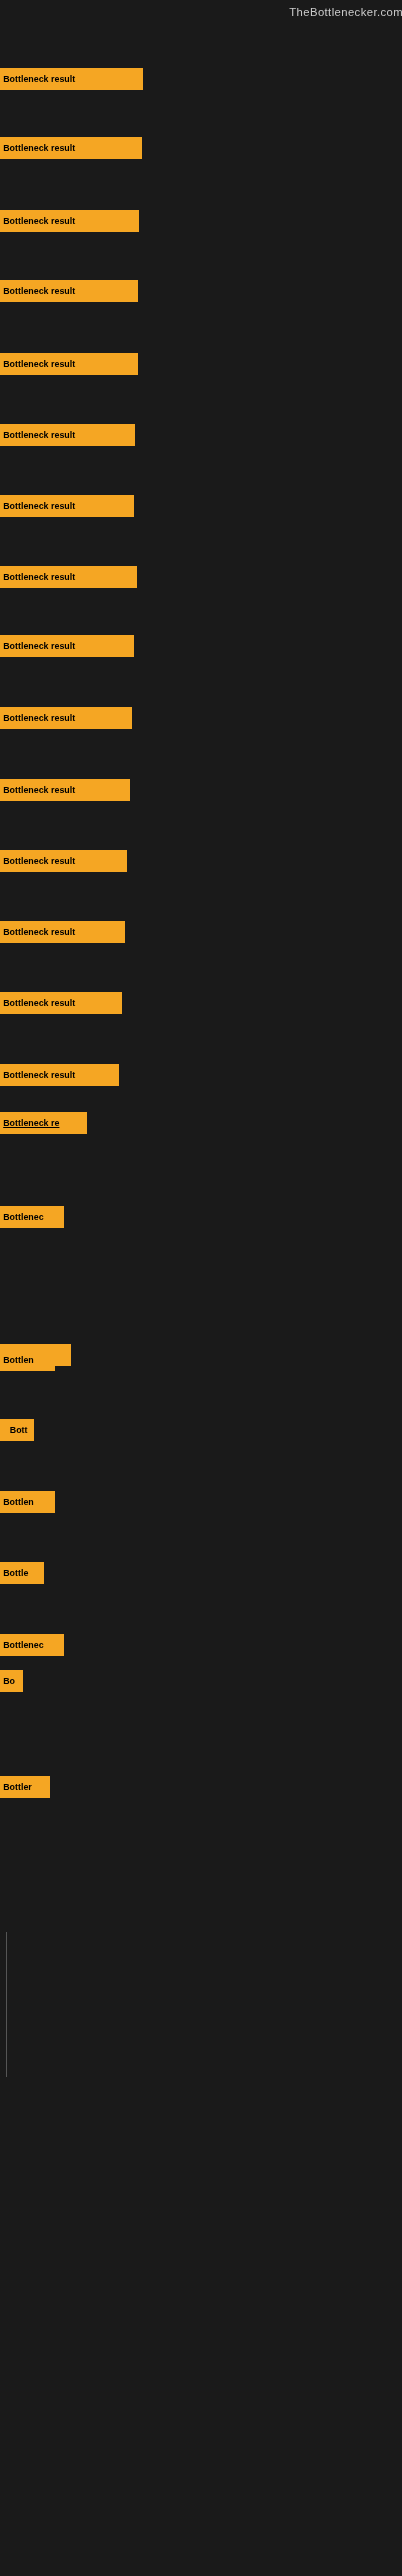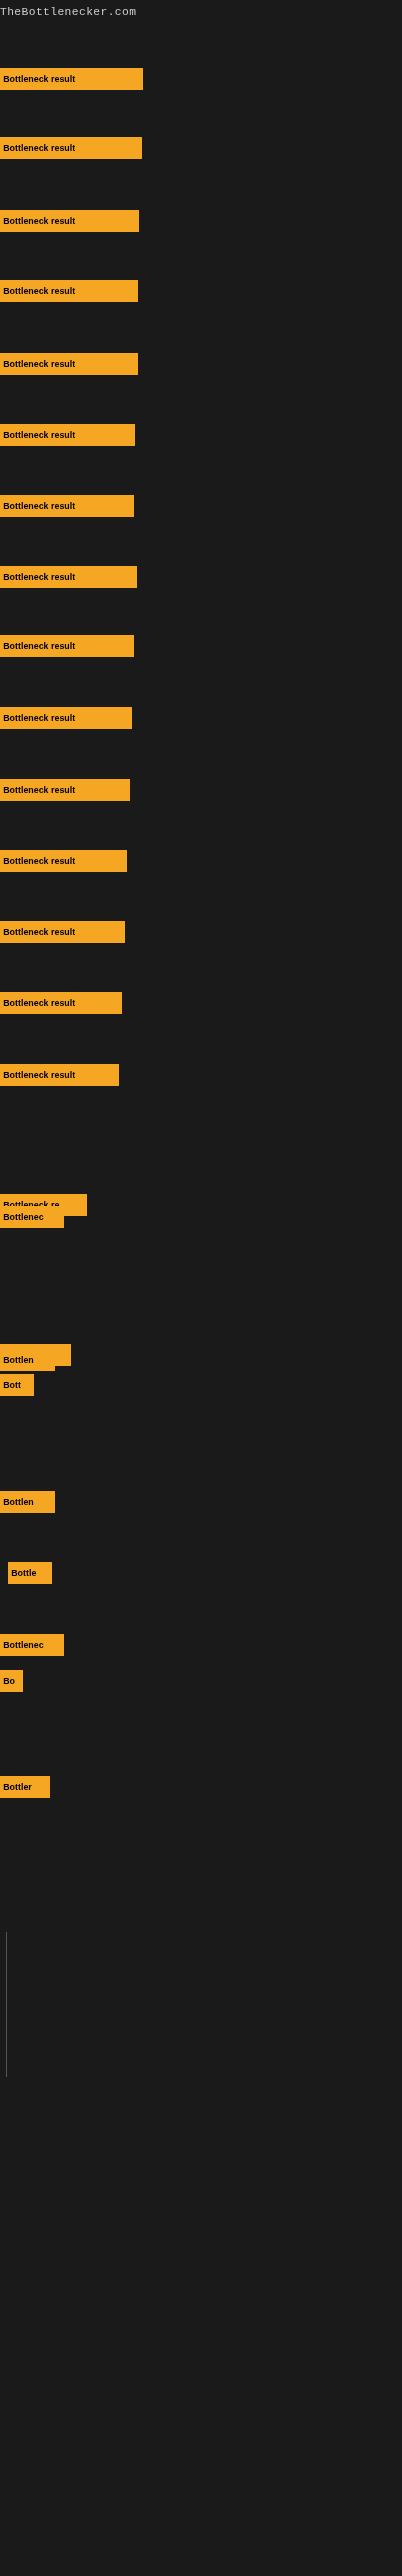--- a/index.html
+++ b/index.html
@@ -10,26 +10,25 @@
 
     body {
       width: 403px;
       min-height: 2576px;
       background-color: #1a1a1a;
       font-family: Arial, sans-serif;
       position: relative;
     }
 
     .site-title {
-      text-align: left;
+      text-align: right;
       color: #cccccc;
       font-size: 11.3px;
       padding: 6.4px 0 3.2px 0;
       letter-spacing: 0.4px;
-      font-family: Liberation Mono, monospace;
     }
 
     .chart-area {
       position: relative;
       width: 403px;
       height: 2093px;
     }
 
     .bottleneck-bar {
       position: absolute;
@@ -104,39 +103,39 @@
     </div>
     <div class="bottleneck-bar" style="top: 899px; width: 125px;">
       <span>Bottleneck result</span>
     </div>
     <div class="bottleneck-bar" style="top: 970px; width: 122px;">
       <span>Bottleneck result</span>
     </div>
     <div class="bottleneck-bar" style="top: 1042px; width: 119px;">
       <span>Bottleneck result</span>
     </div>
-    <div class="bottleneck-bar" style="top: 1172px; width: 87px;">
+    <div class="bottleneck-bar" style="top: 1090px; width: 87px; text-decoration: underline;">
       <span>Bottleneck re</span>
     </div>
     <div class="bottleneck-bar" style="top: 1184px; width: 64px;">
       <span>Bottlenec</span>
     </div>
     <div class="bottleneck-bar" style="top: 1322px; width: 71px;">
       <span>Bottleneck r</span>
     </div>
     <div class="bottleneck-bar" style="top: 1327px; width: 55px;">
       <span>Bottlen</span>
     </div>
-    <div class="bottleneck-bar" style="top: 1352px; width: 34px;">
+    <div class="bottleneck-bar" style="top: 1397px; width: 34px; justify-content: center;">
       <span>Bott</span>
     </div>
     <div class="bottleneck-bar" style="top: 1469px; width: 55px;">
       <span>Bottlen</span>
     </div>
-    <div class="bottleneck-bar" style="top: 1540px; width: 44px; margin-left: 8px;">
+    <div class="bottleneck-bar" style="top: 1540px; width: 44px;">
       <span>Bottle</span>
     </div>
     <div class="bottleneck-bar" style="top: 1612px; width: 64px;">
       <span>Bottlenec</span>
     </div>
     <div class="bottleneck-bar" style="top: 1648px; width: 22.5px;">
       <span>Bo</span>
     </div>
     <div class="bottleneck-bar" style="top: 1754px; width: 50px;">
       <span>Bottler</span>

